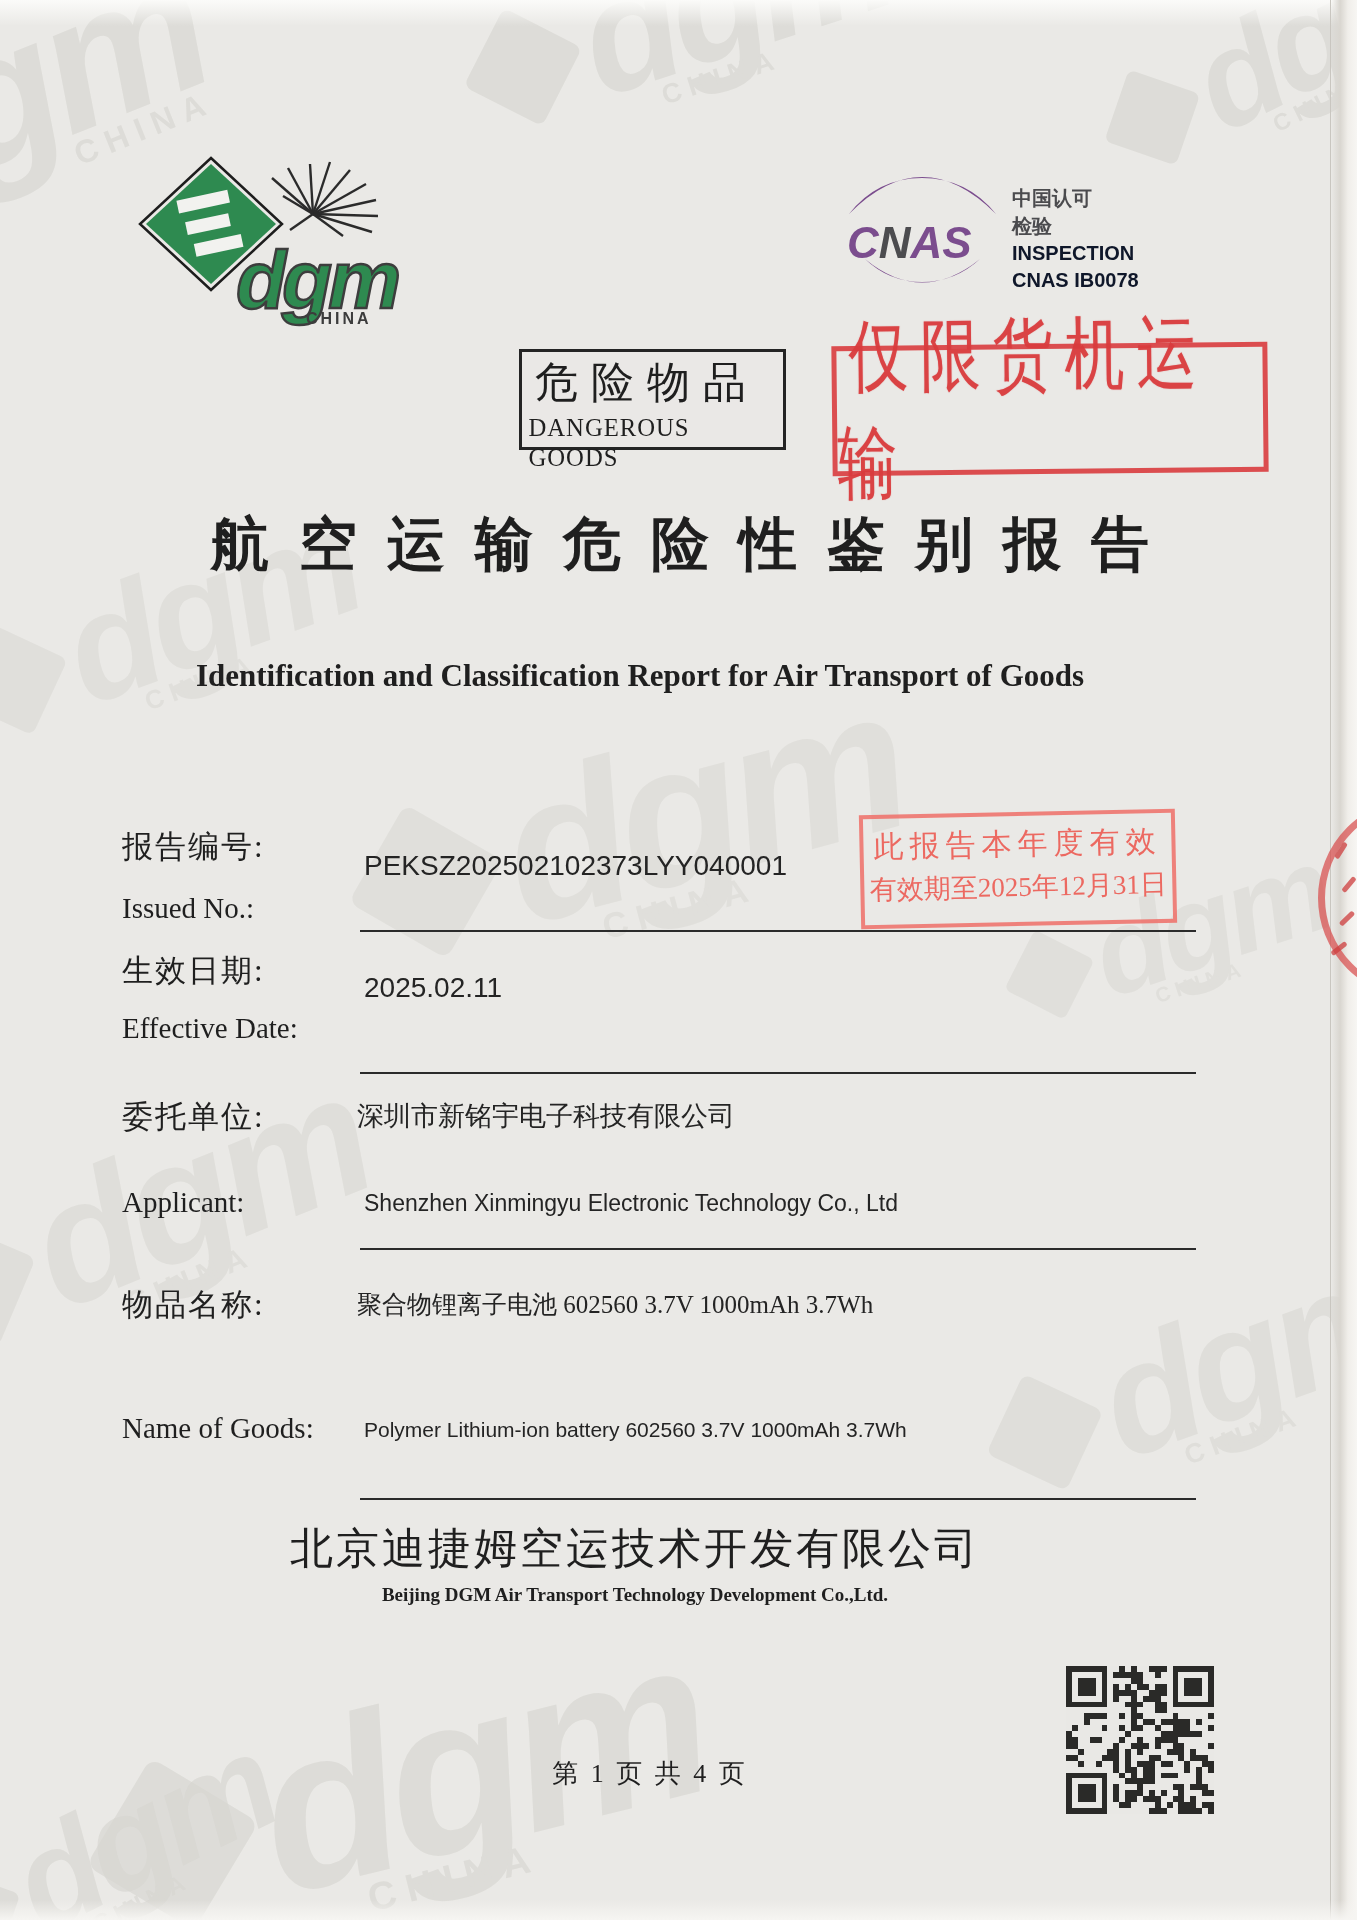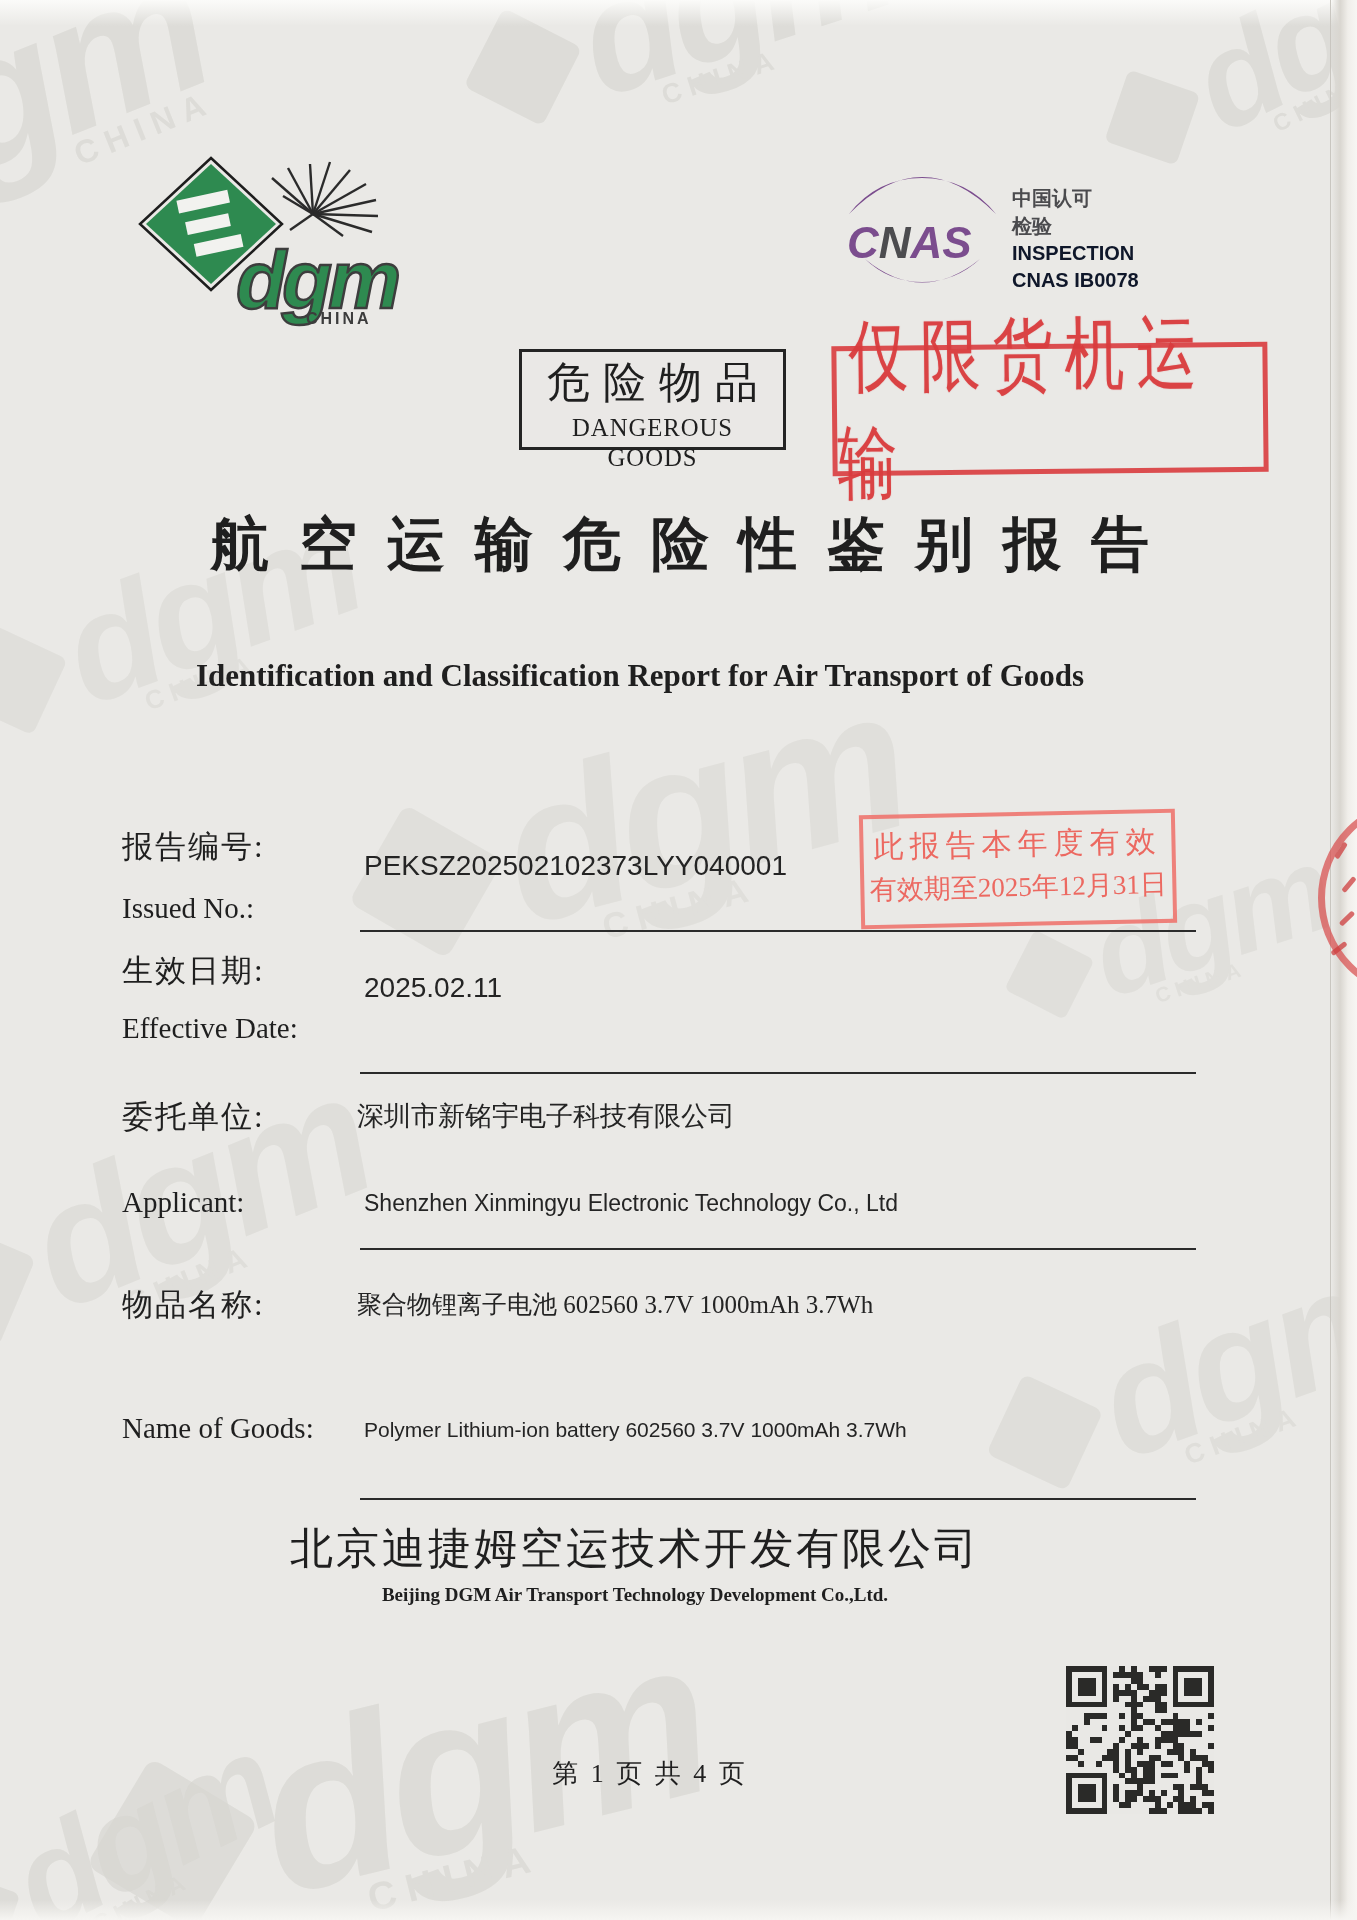--- a/index.html
+++ b/index.html
@@ -31,21 +31,21 @@
   .wm10{left:-110px;top:1770px;transform:rotate(-26deg) scale(.9);}
   
   .dgm-logo{position:absolute;left:138px;top:156px;z-index:3;}
   .cnas-logo{position:absolute;left:845px;top:156px;z-index:3;text-align:right;}
   .cnas-text{position:absolute;left:1012px;top:184px;z-index:3;
              font-family:"Liberation Sans","DejaVu Sans",sans-serif;color:#4b4b4e;}
   .cnas-text .zh{font-size:20px;font-weight:600;line-height:28px;}
   .cnas-text .en{font-size:20px;font-weight:700;line-height:27px;color:#0f172a;}
   
   .dg-box{position:absolute;left:519px;top:349px;width:267px;height:101px;z-index:3;
-          border:3px solid #242424;box-sizing:border-box;text-align:center;background:rgba(234,233,230,.25);}
+          border:3px solid #242424;box-sizing:border-box;text-align:left;background:rgba(234,233,230,.25);}
   .dg-zh{font-size:43px;letter-spacing:13px;margin-top:2px;text-indent:13px;}
   .dg-en{font-size:26px;letter-spacing:1px;margin-top:1px;transform:scaleX(.95);}
   
   .cargo-stamp{position:absolute;left:832px;top:344px;width:436px;height:130px;z-index:4;
           border:5px solid rgba(217,60,62,.9);box-sizing:border-box;transform:rotate(-.6deg);
           display:flex;align-items:center;justify-content:center;}
   .cargo-stamp span{display:inline-block;color:rgba(217,60,62,.92);font-size:60px;letter-spacing:12px;
           text-indent:12px;transform:scaleY(1.32);text-shadow:0 0 1px rgba(217,60,62,.5);}
   .validity-stamp{position:absolute;left:860px;top:812px;width:316px;height:114px;z-index:4;
           border:4px solid rgba(238,111,103,.85);box-sizing:border-box;transform:rotate(-1.2deg);

